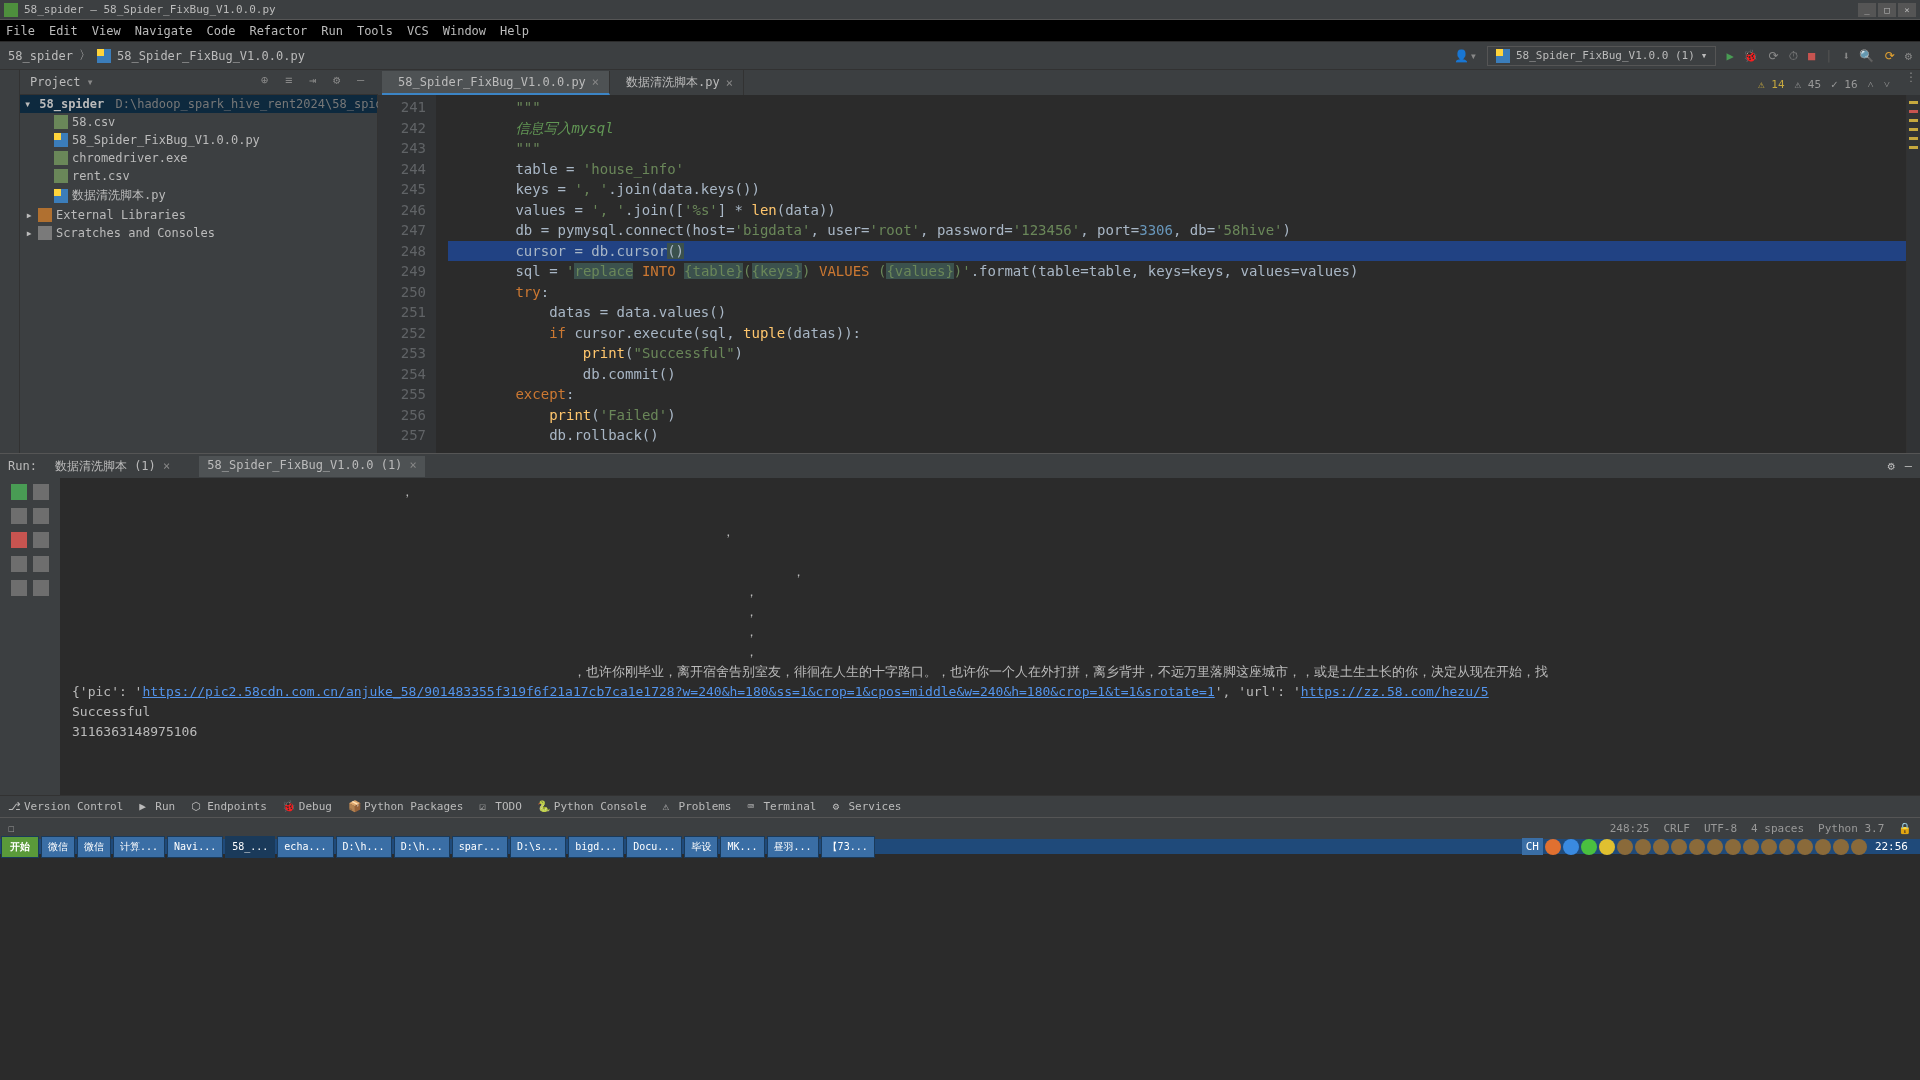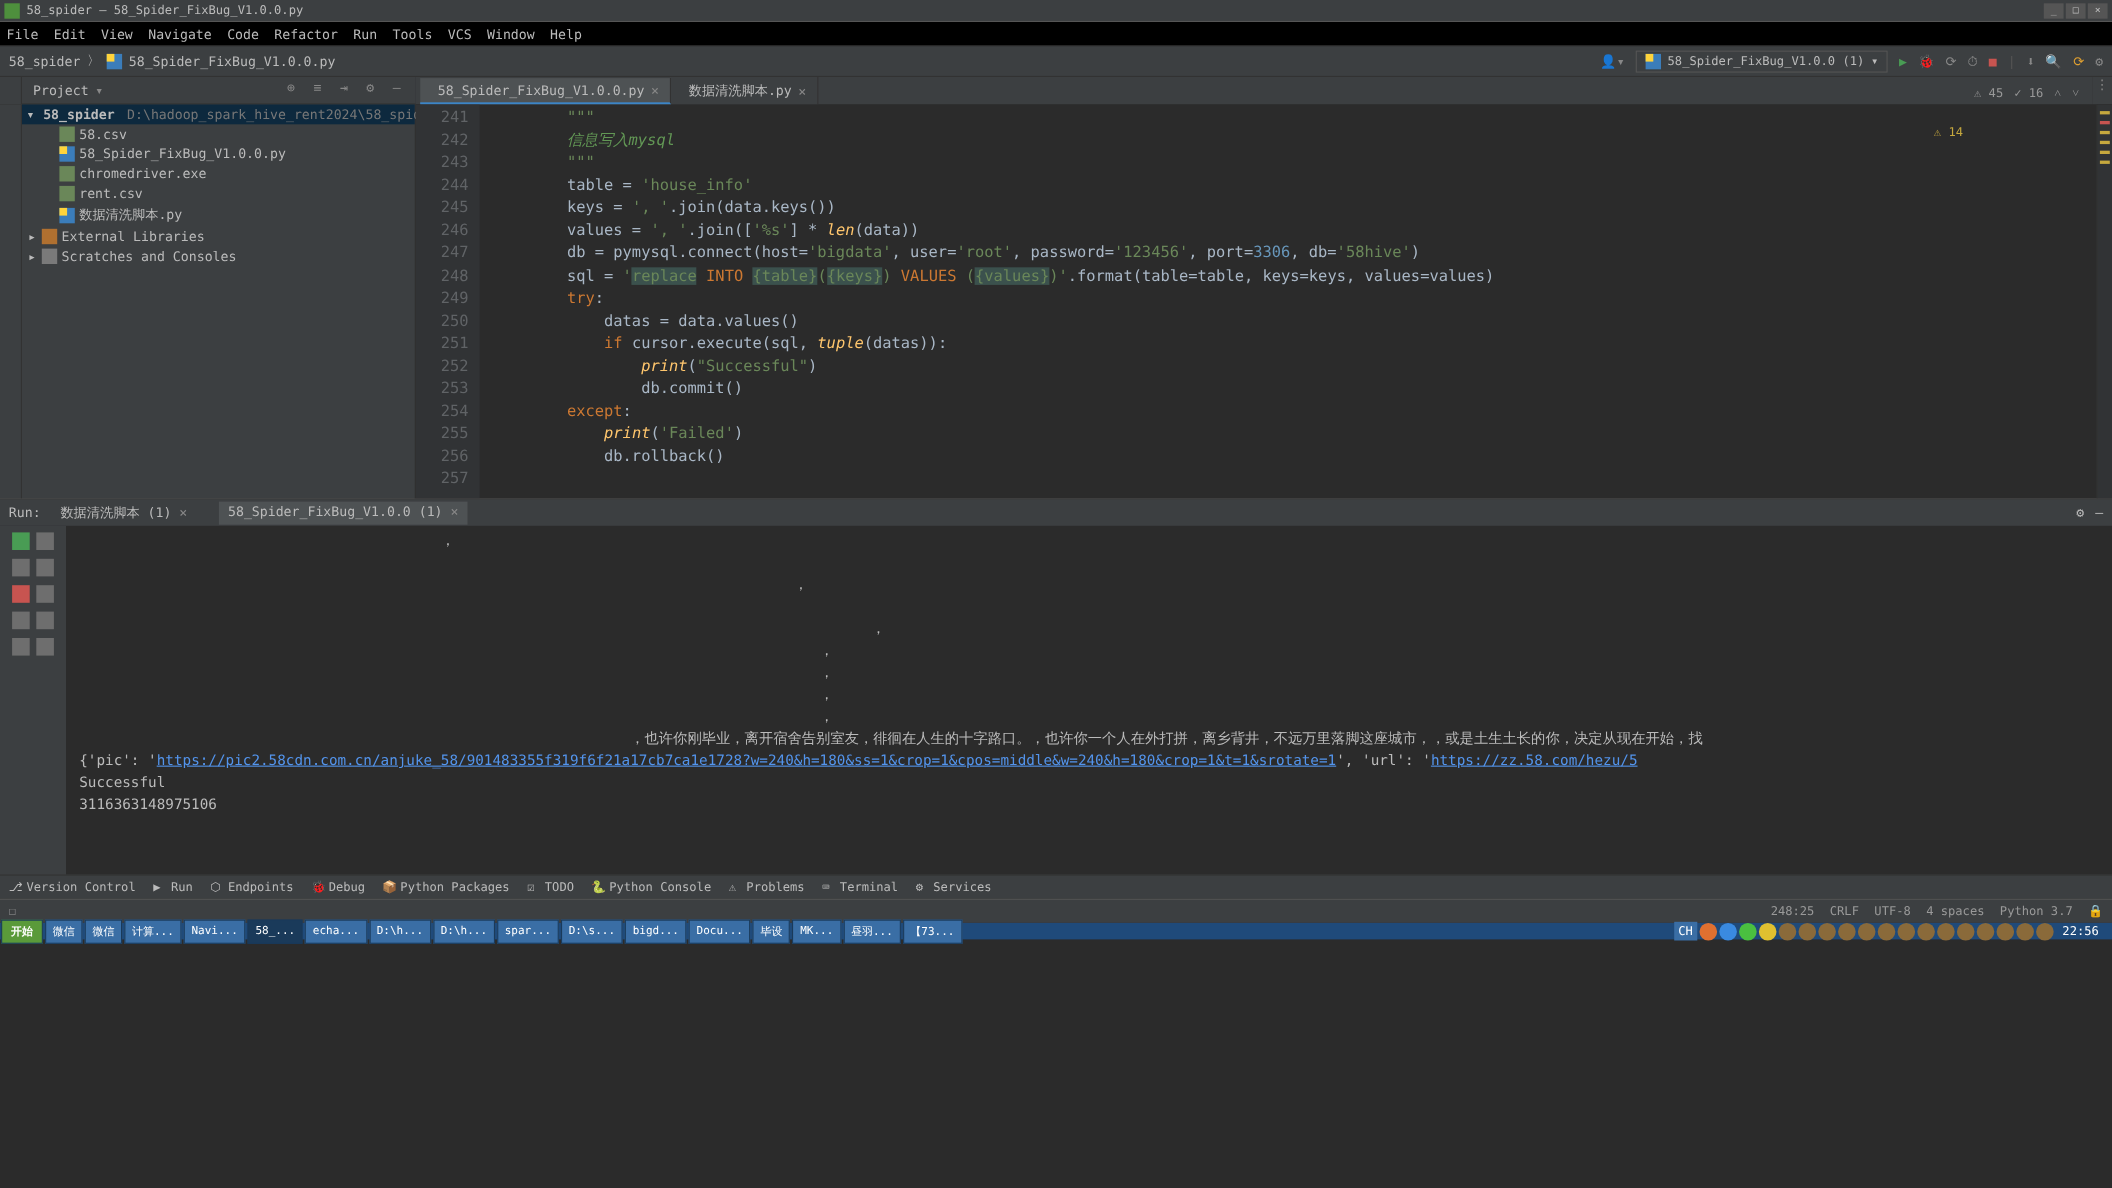--- a/index.html
+++ b/index.html
@@ -27,29 +27,29 @@
 .projtree .chev { width:10px; display:inline-block; text-align:center;}
 .projtree .fico { width:14px; height:14px; display:inline-block;}
 .dirico { background:#8a7045;}
 .fileico { background:#6a8759;}
 .editor { flex:1; display:flex; flex-direction:column; background:#2b2b2b;}
 .tabs { height:25px; background:#3c3f41; display:flex; align-items:flex-end; padding-left:4px;}
 .tab { padding:4px 10px; background:#3c3f41; color:#bbb; font-size:12px; display:flex; align-items:center; gap:6px; border-right:1px solid #323232;}
 .tab.active { background:#4e5254; border-bottom:2px solid #3c85c6;}
 .tab .close { color:#888;}
 .warnbar { position:absolute; top:78px; right:30px; display:flex; gap:10px; font-size:11px; color:#999;}
-.warnbar .warn { color:#c6a83e;margin-top:36px;}
+.warnbar .warn { color:#c6a83e;}
 .code { flex:1; display:flex; font-family:Consolas,monospace; font-size:14px; line-height:20.5px; overflow:hidden; position:relative;}
 .gutter { width:58px; background:#313335; text-align:right; padding:2px 10px 2px 0; color:#606366; user-select:none;}
 .codebody { flex:1; padding:2px 0 2px 12px; white-space:pre; color:#a9b7c6;}
 .minimap { width:14px; background:#313335; border-left:1px solid #323232;}
 .minimap .mark { height:3px; margin:6px 2px; background:#c6a83e;}
 .s-str { color:#6a8759;}
 .s-kw { color:#cc7832;}
-.s-fn { color:#ffc66d;font-style:italic;}
+.s-fn { color:#ffc66d;}
 .s-num { color:#6897bb;}
 .s-par { color:#a9b7c6;}
 .s-com { color:#629755; font-style:italic;}
 .s-hl { background:#214283;}
 .s-mat { background:#3b514d;}
 .breadcrumb2 { height:18px; background:#3c3f41; padding:0 10px; font-size:11px; color:#888; display:flex; align-items:center;}
 .runpanel { height:342px; background:#2b2b2b; border-top:1px solid #555; display:flex; flex-direction:column;}
 .runhdr { height:24px; background:#3c3f41; display:flex; align-items:center; padding:0 8px; gap:10px; font-size:12px; color:#bbb;}
 .runhdr .rtab { padding:2px 8px;}
 .runhdr .rtab.active { background:#4e5254;}
@@ -181,20 +181,21 @@
 256
 257
 </div>
       <div class="codebody" id="codebody"><span class="s-str">        """</span>
 <span class="s-com">        信息写入mysql</span>
 <span class="s-str">        """</span>
         table = <span class="s-str">'house_info'</span>
         keys = <span class="s-str">', '</span>.join(data.keys())
         values = <span class="s-str">', '</span>.join([<span class="s-str">'%s'</span>] * <span class="s-fn">len</span>(data))
         db = pymysql.connect(<span class="s-par">host</span>=<span class="s-str">'bigdata'</span>, <span class="s-par">user</span>=<span class="s-str">'root'</span>, <span class="s-par">password</span>=<span class="s-str">'123456'</span>, <span class="s-par">port</span>=<span class="s-num">3306</span>, <span class="s-par">db</span>=<span class="s-str">'58hive'</span>)
+<span class="s-hl" style="display:inline-block;width:100%">        cursor = db.cursor<span class="s-mat">()</span></span>
         sql = <span class="s-str">'<span class="s-mat">replace</span> <span class="s-kw">INTO</span> <span class="s-mat">{table}</span>(<span class="s-mat">{keys}</span>) <span class="s-kw">VALUES</span> (<span class="s-mat">{values}</span>)'</span>.format(<span class="s-par">table</span>=table, <span class="s-par">keys</span>=keys, <span class="s-par">values</span>=values)
         <span class="s-kw">try</span>:
             datas = data.values()
             <span class="s-kw">if</span> cursor.execute(sql, <span class="s-fn">tuple</span>(datas)):
                 <span class="s-fn">print</span>(<span class="s-str">"Successful"</span>)
                 db.commit()
         <span class="s-kw">except</span>:
             <span class="s-fn">print</span>(<span class="s-str">'Failed'</span>)
             db.rollback()
 </div>

